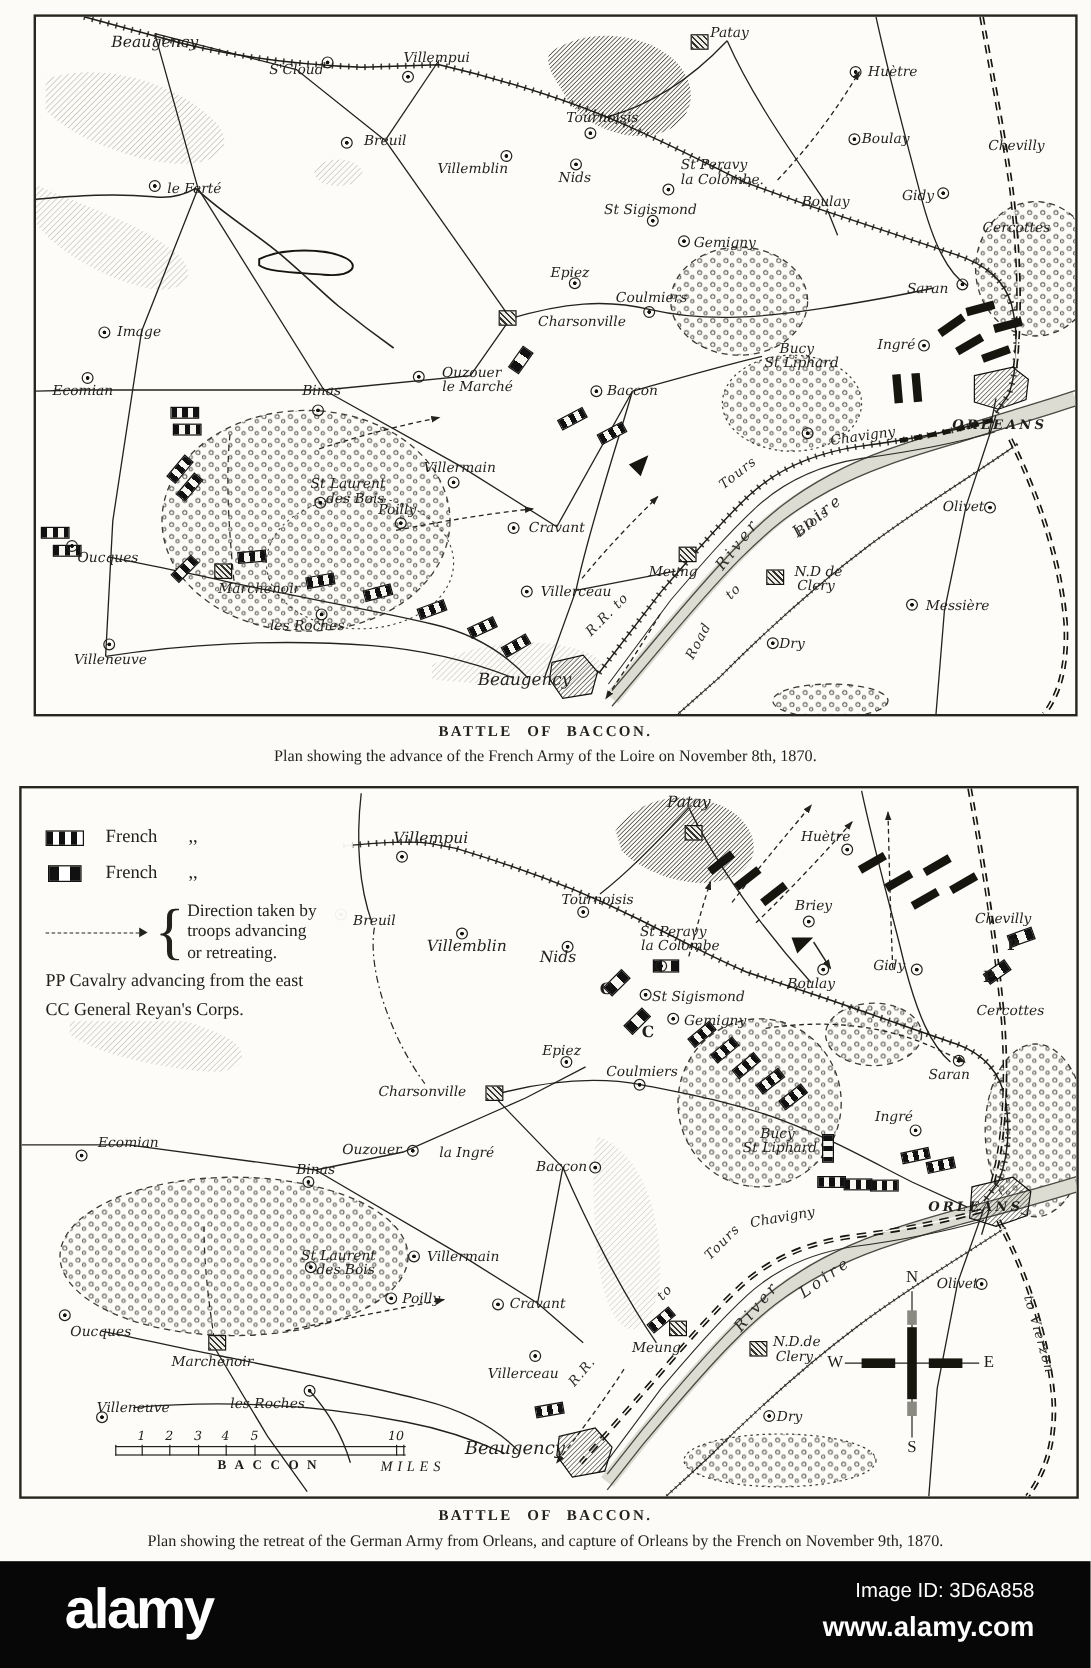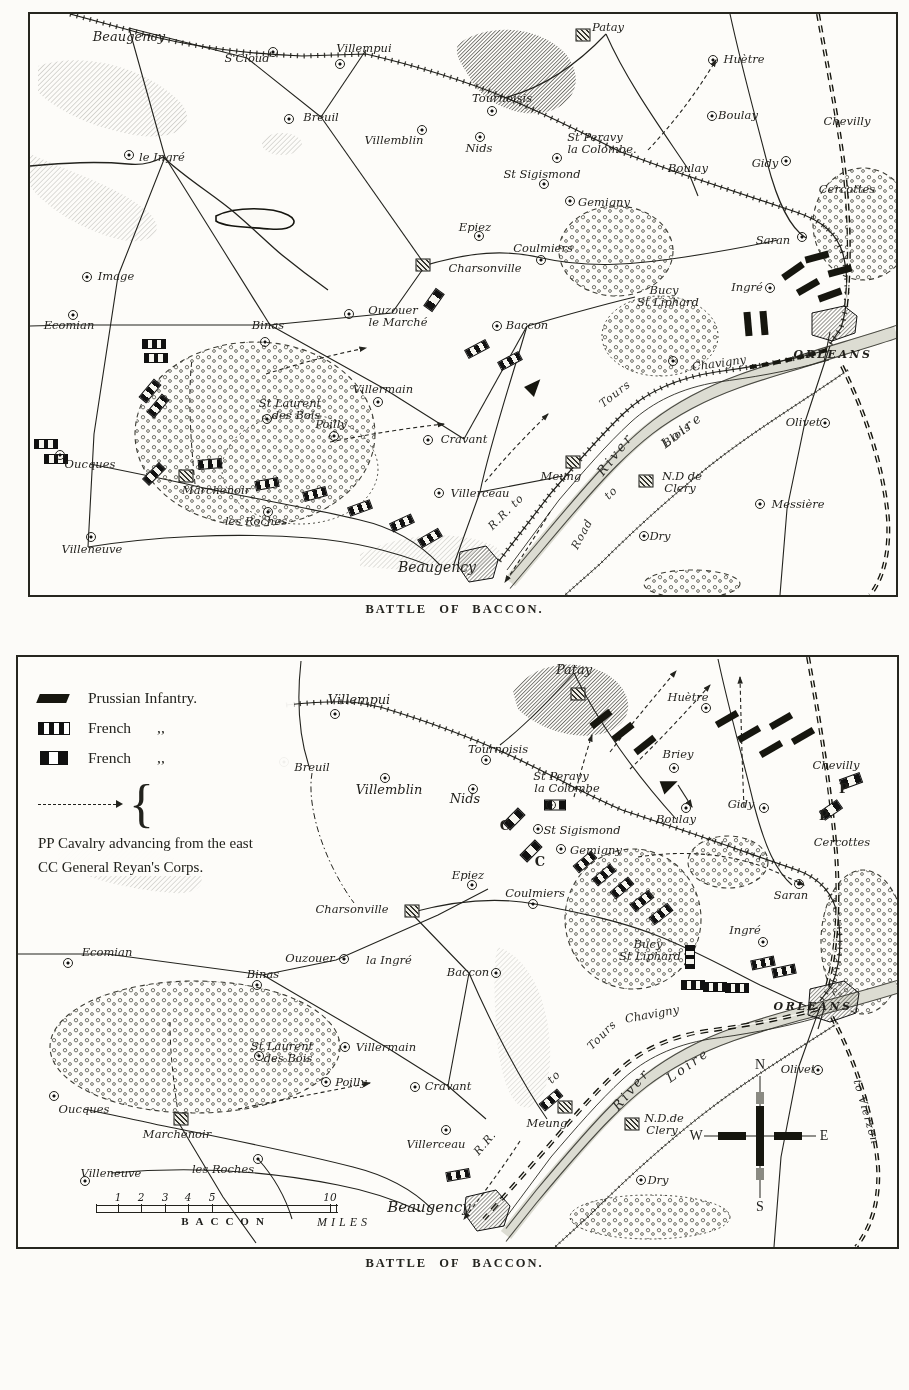--- a/index.html
+++ b/index.html
@@ -237,21 +237,21 @@
         <div class="maplabel" style="left: 497px; top: 311px; transform: translate(-50%, -50%) rotate(0deg);">Baccon</div>
         <div class="maplabel" style="left: 634px; top: 276px; transform: translate(-50%, -50%) rotate(0deg);">Bucy</div>
         <div class="maplabel" style="left: 638px; top: 288px; transform: translate(-50%, -50%) rotate(0deg);">St Liphard</div>
         <span class="dot" style="left: 235px; top: 328px;"></span>
         <div class="maplabel" style="left: 238px; top: 311px; transform: translate(-50%, -50%) rotate(0deg);">Binas</div>
         <span class="dot" style="left: 43px; top: 301px;"></span>
         <div class="maplabel" style="left: 39px; top: 311px; transform: translate(-50%, -50%) rotate(0deg);">Ecomian</div>
         <span class="dot" style="left: 57px; top: 263px;"></span>
         <div class="maplabel" style="left: 86px; top: 262px; transform: translate(-50%, -50%) rotate(0deg);">Image</div>
         <span class="dot" style="left: 99px; top: 141px;"></span>
-        <div class="maplabel" style="left: 132px; top: 143px; transform: translate(-50%, -50%) rotate(0deg);">le Ingré</div>
+        <div class="maplabel" style="left: 132px; top: 143px; transform: translate(-50%, -50%) rotate(0deg);">le Ferté</div>
         <span class="dot" style="left: 348px; top: 388px;"></span>
         <div class="maplabel" style="left: 353px; top: 375px; transform: translate(-50%, -50%) rotate(0deg);">Villermain</div>
         <div class="maplabel" style="left: 260px; top: 389px; transform: translate(-50%, -50%) rotate(0deg);">St Laurent</div>
         <span class="dot" style="left: 237px; top: 405px;"></span>
         <div class="maplabel" style="left: 266px; top: 401px; transform: translate(-50%, -50%) rotate(0deg);">des Bois</div>
         <span class="dot" style="left: 304px; top: 422px;"></span>
         <div class="maplabel" style="left: 301px; top: 410px; transform: translate(-50%, -50%) rotate(0deg);">Poilly</div>
         <span class="dot" style="left: 398px; top: 426px;"></span>
         <div class="maplabel" style="left: 434px; top: 425px; transform: translate(-50%, -50%) rotate(0deg);">Cravant</div>
         <span class="dot" style="left: 30px; top: 441px;"></span>
@@ -284,20 +284,21 @@
         <div class="maplabel riv2" style="left: 585px; top: 380px; transform: translate(-50%, -50%) rotate(-38deg);">Tours</div>
         <div class="maplabel riv2" style="left: 476px; top: 498px; transform: translate(-50%, -50%) rotate(-45deg);">R.R. to</div>
         <div class="maplabel riv2" style="left: 552px; top: 520px; transform: translate(-50%, -50%) rotate(-62deg);">Road</div>
         <div class="maplabel riv2" style="left: 581px; top: 479px; transform: translate(-50%, -50%) rotate(-45deg);">to</div>
         <div class="maplabel riv2" style="left: 647px; top: 421px; transform: translate(-50%, -50%) rotate(-38deg);">Blois</div>
       </div>
   </div>
 
   <div class="caption" style="top:602px;">
     <div class="cap-title">BATTLE OF BACCON.</div>
+    <div class="cap-sub">Plan showing the advance of the French Army of the Loire on November 8th, 1870.</div>
   </div>
 
   <div class="map-panel" style="left:16px;top:655px;width:879px;height:590px;">
     <svg class="deco" width="879" height="590" viewBox="0 0 879 590">
       <defs>
         <pattern id="m2t" width="11" height="10" patternUnits="userSpaceOnUse">
           <circle cx="3" cy="3.2" r="1.7" fill="none" stroke="#4c4c44" stroke-width="0.8"></circle>
           <circle cx="8" cy="7" r="1.4" fill="none" stroke="#4c4c44" stroke-width="0.8"></circle>
         </pattern>
         <pattern id="m2h" width="3.5" height="3.5" patternTransform="rotate(45)" patternUnits="userSpaceOnUse">
@@ -375,44 +376,43 @@
         <path d="M220,452 C268,442 312,434 352,426"></path>
         <path d="M502,484 C484,512 464,538 446,562"></path>
       </g>
       <path d="M660,128 L674,150" stroke="#23231e" stroke-width="1.2" fill="none" marker-end="url(#m2ar)"></path>
 
       <path d="M792,332 l34,-8 l15,12 l-3,20 l-26,9 l-22,-7 Z" fill="url(#m2c)" stroke="#111" stroke-width="1"></path>
       <path d="M448,540 l30,-7 l14,16 l-6,20 l-27,5 l-13,-18 Z" fill="url(#m2c)" stroke="#111" stroke-width="1"></path>
     </svg>
 
     <div class="legend">
-      <div class="lg-row">
-        <span class="lg-sym">
-            <span class="s-pi"></span>
-          </span>
-        <span class="lg-t">Prussian Infantry.</span>
-      </div>
       <div class="lg-row">
         <span class="lg-sym">
             <span class="s-fi"></span>
           </span>
         <span class="lg-t">French</span>
         <span class="lg-ditto">,,</span>
       </div>
       <div class="lg-row">
         <span class="lg-sym">
             <span class="s-fc"></span>
           </span>
         <span class="lg-t">French</span>
         <span class="lg-ditto">,,</span>
       </div>
       <div class="lg-dir">
         <span class="lg-dash"></span>
         <span class="lg-arrow"></span>
         <span class="lg-brace">{</span>
+        <div class="lg-dirtext">
+          <div>Direction taken by</div>
+          <div>troops advancing</div>
+          <div>or retreating.</div>
+        </div>
       </div>
       <div class="lg-note">PP Cavalry advancing from the east</div>
       <div class="lg-note">CC General Reyan's Corps.</div>
     </div>
 
     <div class="layer">
         <div class="unit u-pi" style="left: 583px; top: 62px; transform: translate(-50%, -50%) rotate(-38deg);"></div>
         <div class="unit u-pi" style="left: 605px; top: 75px; transform: translate(-50%, -50%) rotate(-38deg);"></div>
         <div class="unit u-pi" style="left: 627px; top: 88px; transform: translate(-50%, -50%) rotate(-38deg);"></div>
         <div class="unit u-pi" style="left: 709px; top: 62px; transform: translate(-50%, -50%) rotate(-30deg);"></div>
@@ -551,16 +551,22 @@
       </svg>
       <span class="cp-l" style="left:72px;top:8px;">N</span>
       <span class="cp-l" style="left:136px;top:79px;">E</span>
       <span class="cp-l" style="left:72px;top:150px;">S</span>
       <span class="cp-l" style="left:8px;top:79px;">W</span>
     </div>
   </div>
 
   <div class="caption" style="top:1256px;">
     <div class="cap-title">BATTLE OF BACCON.</div>
+    <div class="cap-sub">Plan showing the retreat of the German Army from Orleans, and capture of Orleans by the French on November 9th, 1870.</div>
   </div>
 
+  <div class="footer">
+    <div class="brand">alamy</div>
+    <div class="fid">Image ID: 3D6A858</div>
+    <div class="furl">www.alamy.com</div>
+  </div>
 
 </div>
 
 </body></html>

